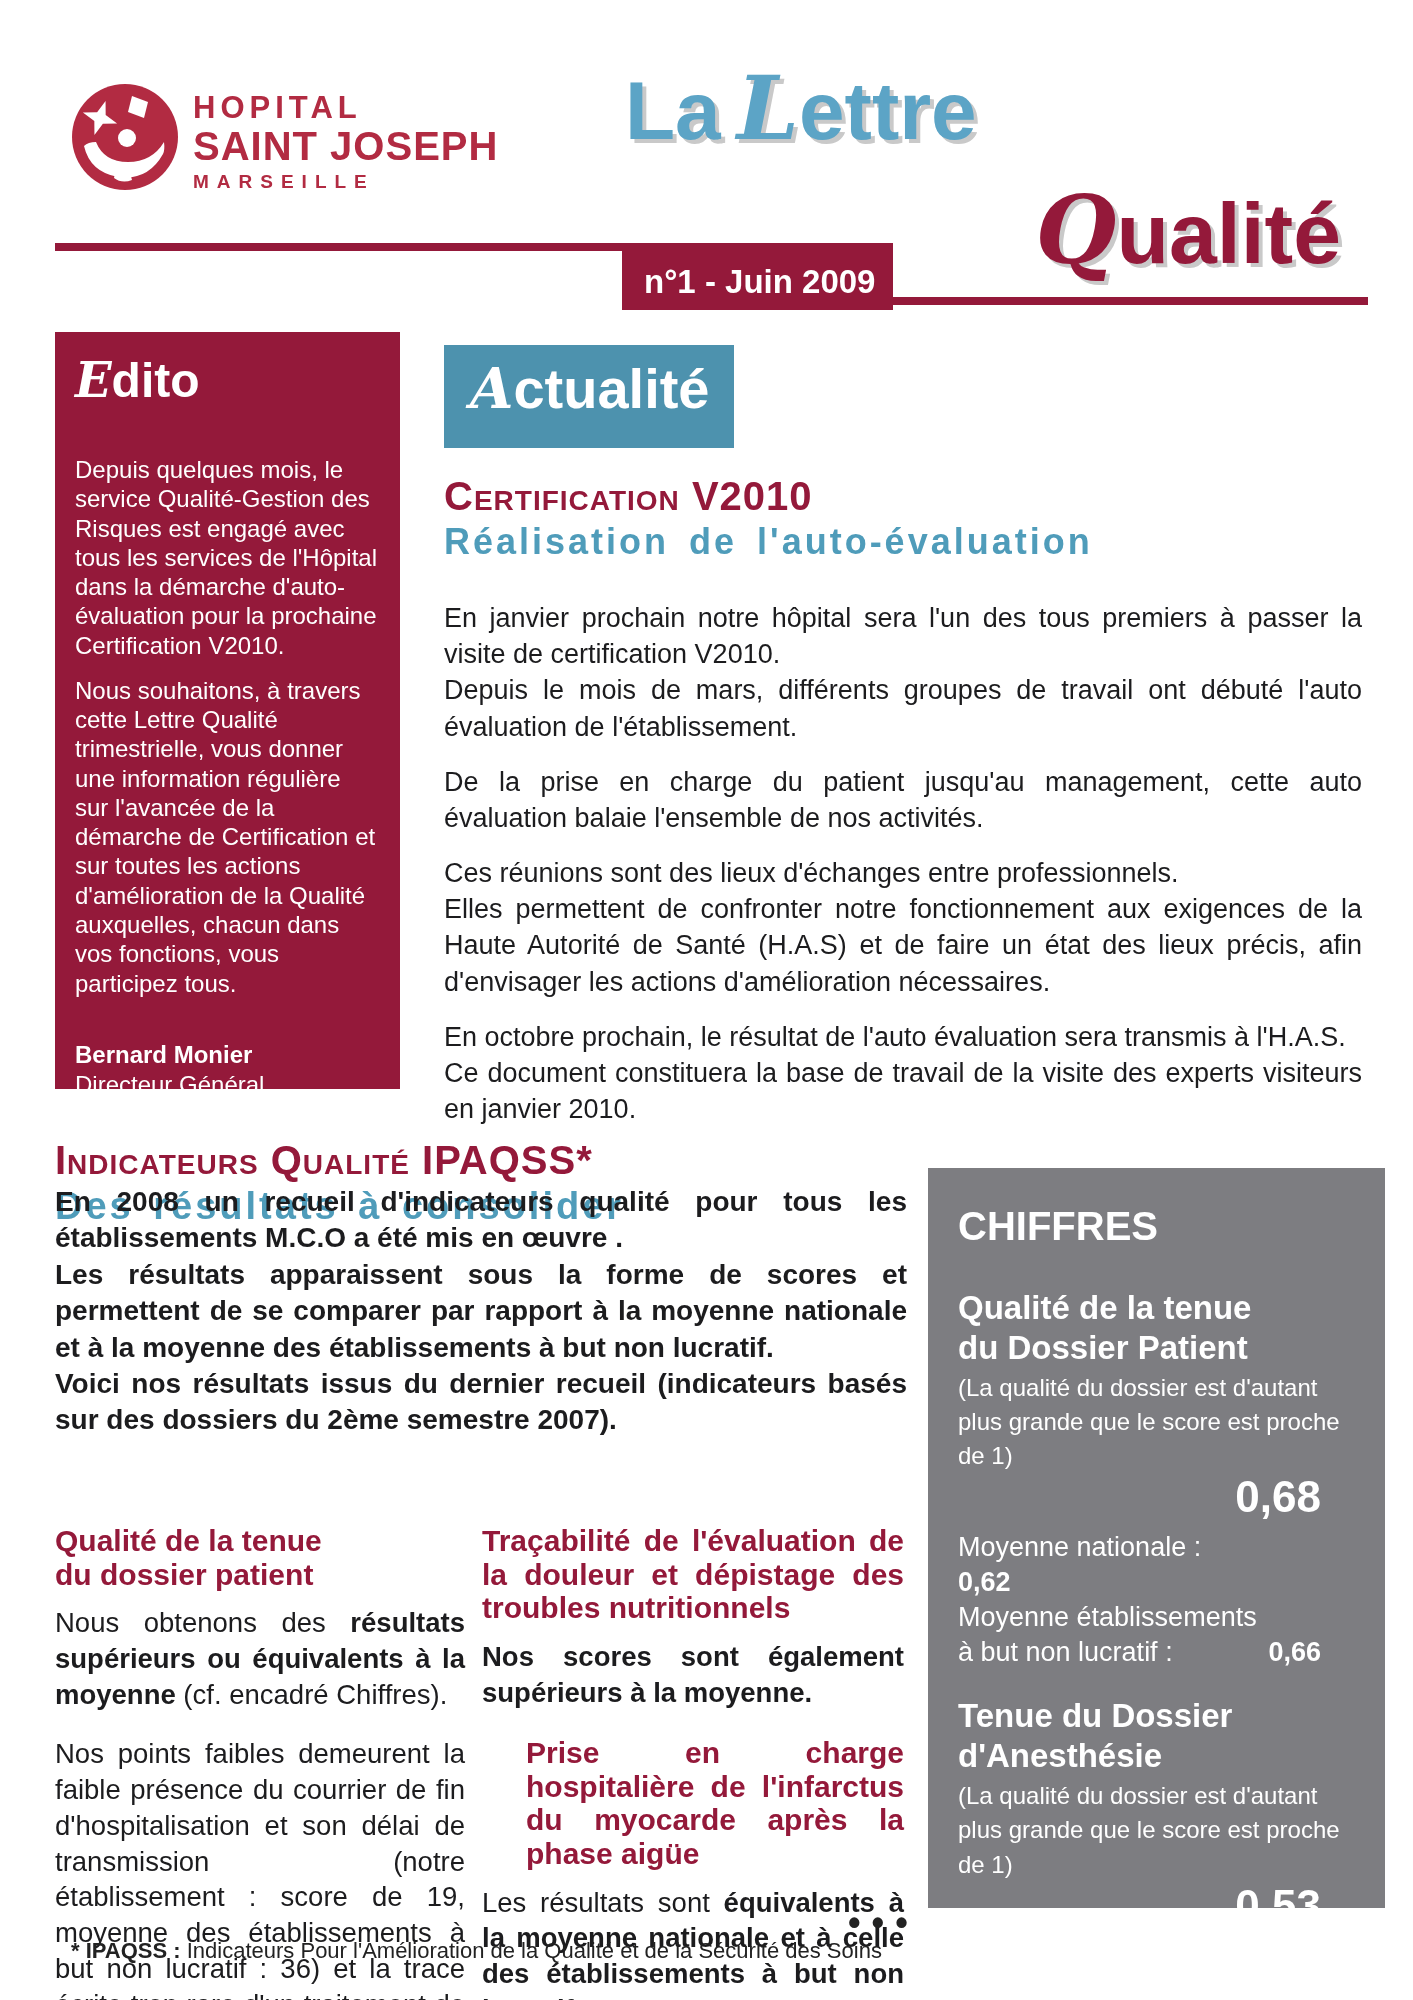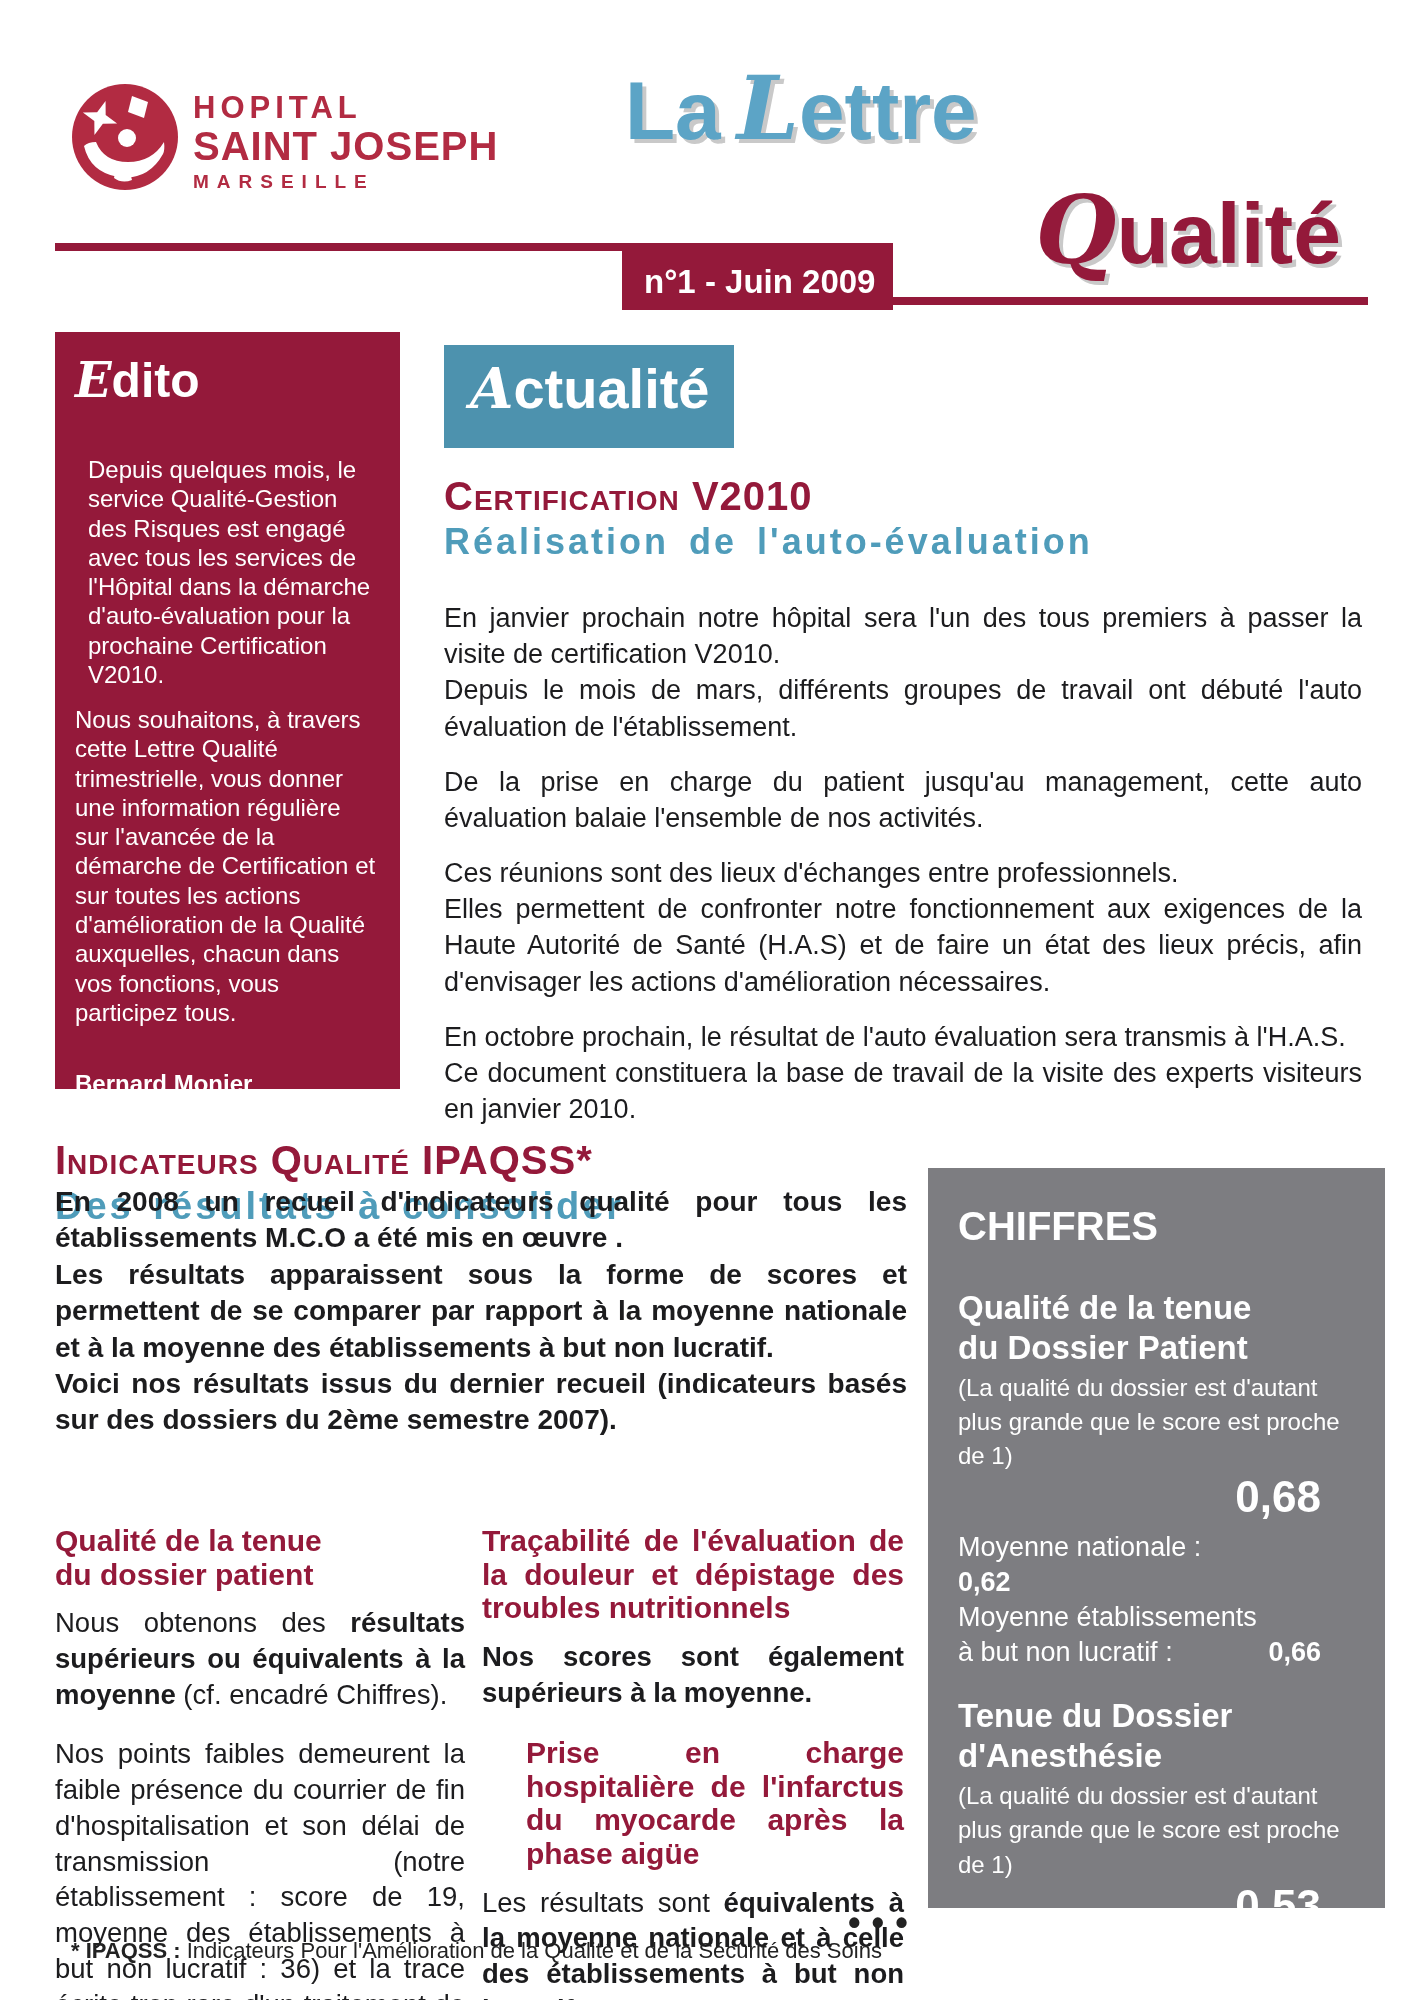--- a/index.html
+++ b/index.html
@@ -39,21 +39,21 @@
   }
 
   
   .edito {
     position:absolute; left:55px; top:332px; width:345px; height:757px;
     background:var(--burgundy,#94193a); color:#fff; padding:16px 20px;
   }
   .edito-title { font-size:48px; font-weight:700; margin:8px 0 0; line-height:1; }
   .edito-title::first-letter { font-family:"DejaVu Serif", serif; font-style:italic; }
   .edito p { font-size:24px; line-height:1.22; margin:0; }
-  .edito .ep1 { margin-top:50px;margin-left:13px; }
+  .edito .ep1 { margin-top:50px; }
   .edito .ep2 { margin-top:16px; }
   .edito .sig { margin-top:42px; font-size:24px; line-height:1.25; }
   .sig-name { font-weight:700; }
 
   
   .actualite-box {
     position:absolute; left:444px; top:345px; width:290px; height:103px;
     background:var(--teal,#4d92ae); color:#fff;
   }
   .actualite-title { font-size:56px; font-weight:700; margin:0; padding:13px 0 0 26px; line-height:1.1; }

